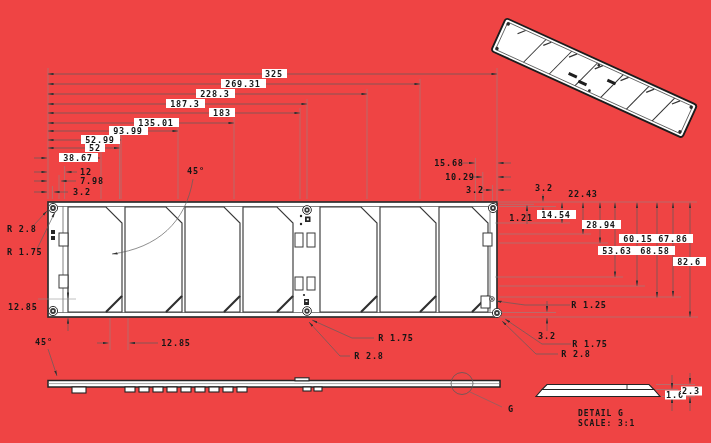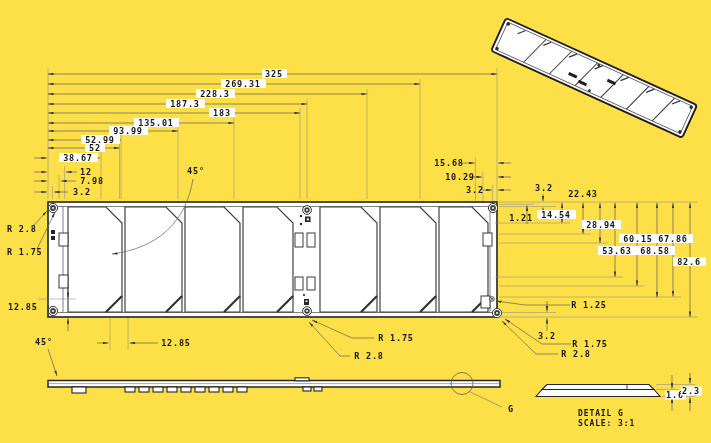--- a/index.html
+++ b/index.html
@@ -1,16 +1,16 @@
 <!DOCTYPE html>
 <html><head>
 <meta charset="utf-8">
 <style>
   html,body{margin:0;padding:0;background:#fff;}
-  .stage{width:711px;height:443px;position:relative;background:#fde047;overflow:hidden;}
+  .stage{width:711px;height:443px;position:relative;background:#ef4444;overflow:hidden;}
   svg{display:block;}
   .oL{stroke:#2e2e2e;stroke-width:1.7;fill:#fff;}
   .iL{stroke:#4a4a4a;stroke-width:.7;fill:none;}
   .cL{stroke:#3a3a3a;stroke-width:1.15;fill:#fff;}
   .tL{stroke:#2f2f2f;stroke-width:2.2;fill:none;}
   .dim{stroke:#5c5c5c;stroke-width:.7;fill:none;}
   .ext{stroke:#8c8c8c;stroke-width:.55;fill:none;}
   .ldr{stroke:#5f5f5f;stroke-width:.7;fill:none;}
   .thin{stroke:#6b6b6b;stroke-width:.6;fill:none;}
   text.d{font:700 8.5px "DejaVu Sans Mono",monospace;letter-spacing:.8px;fill:#161616;}

